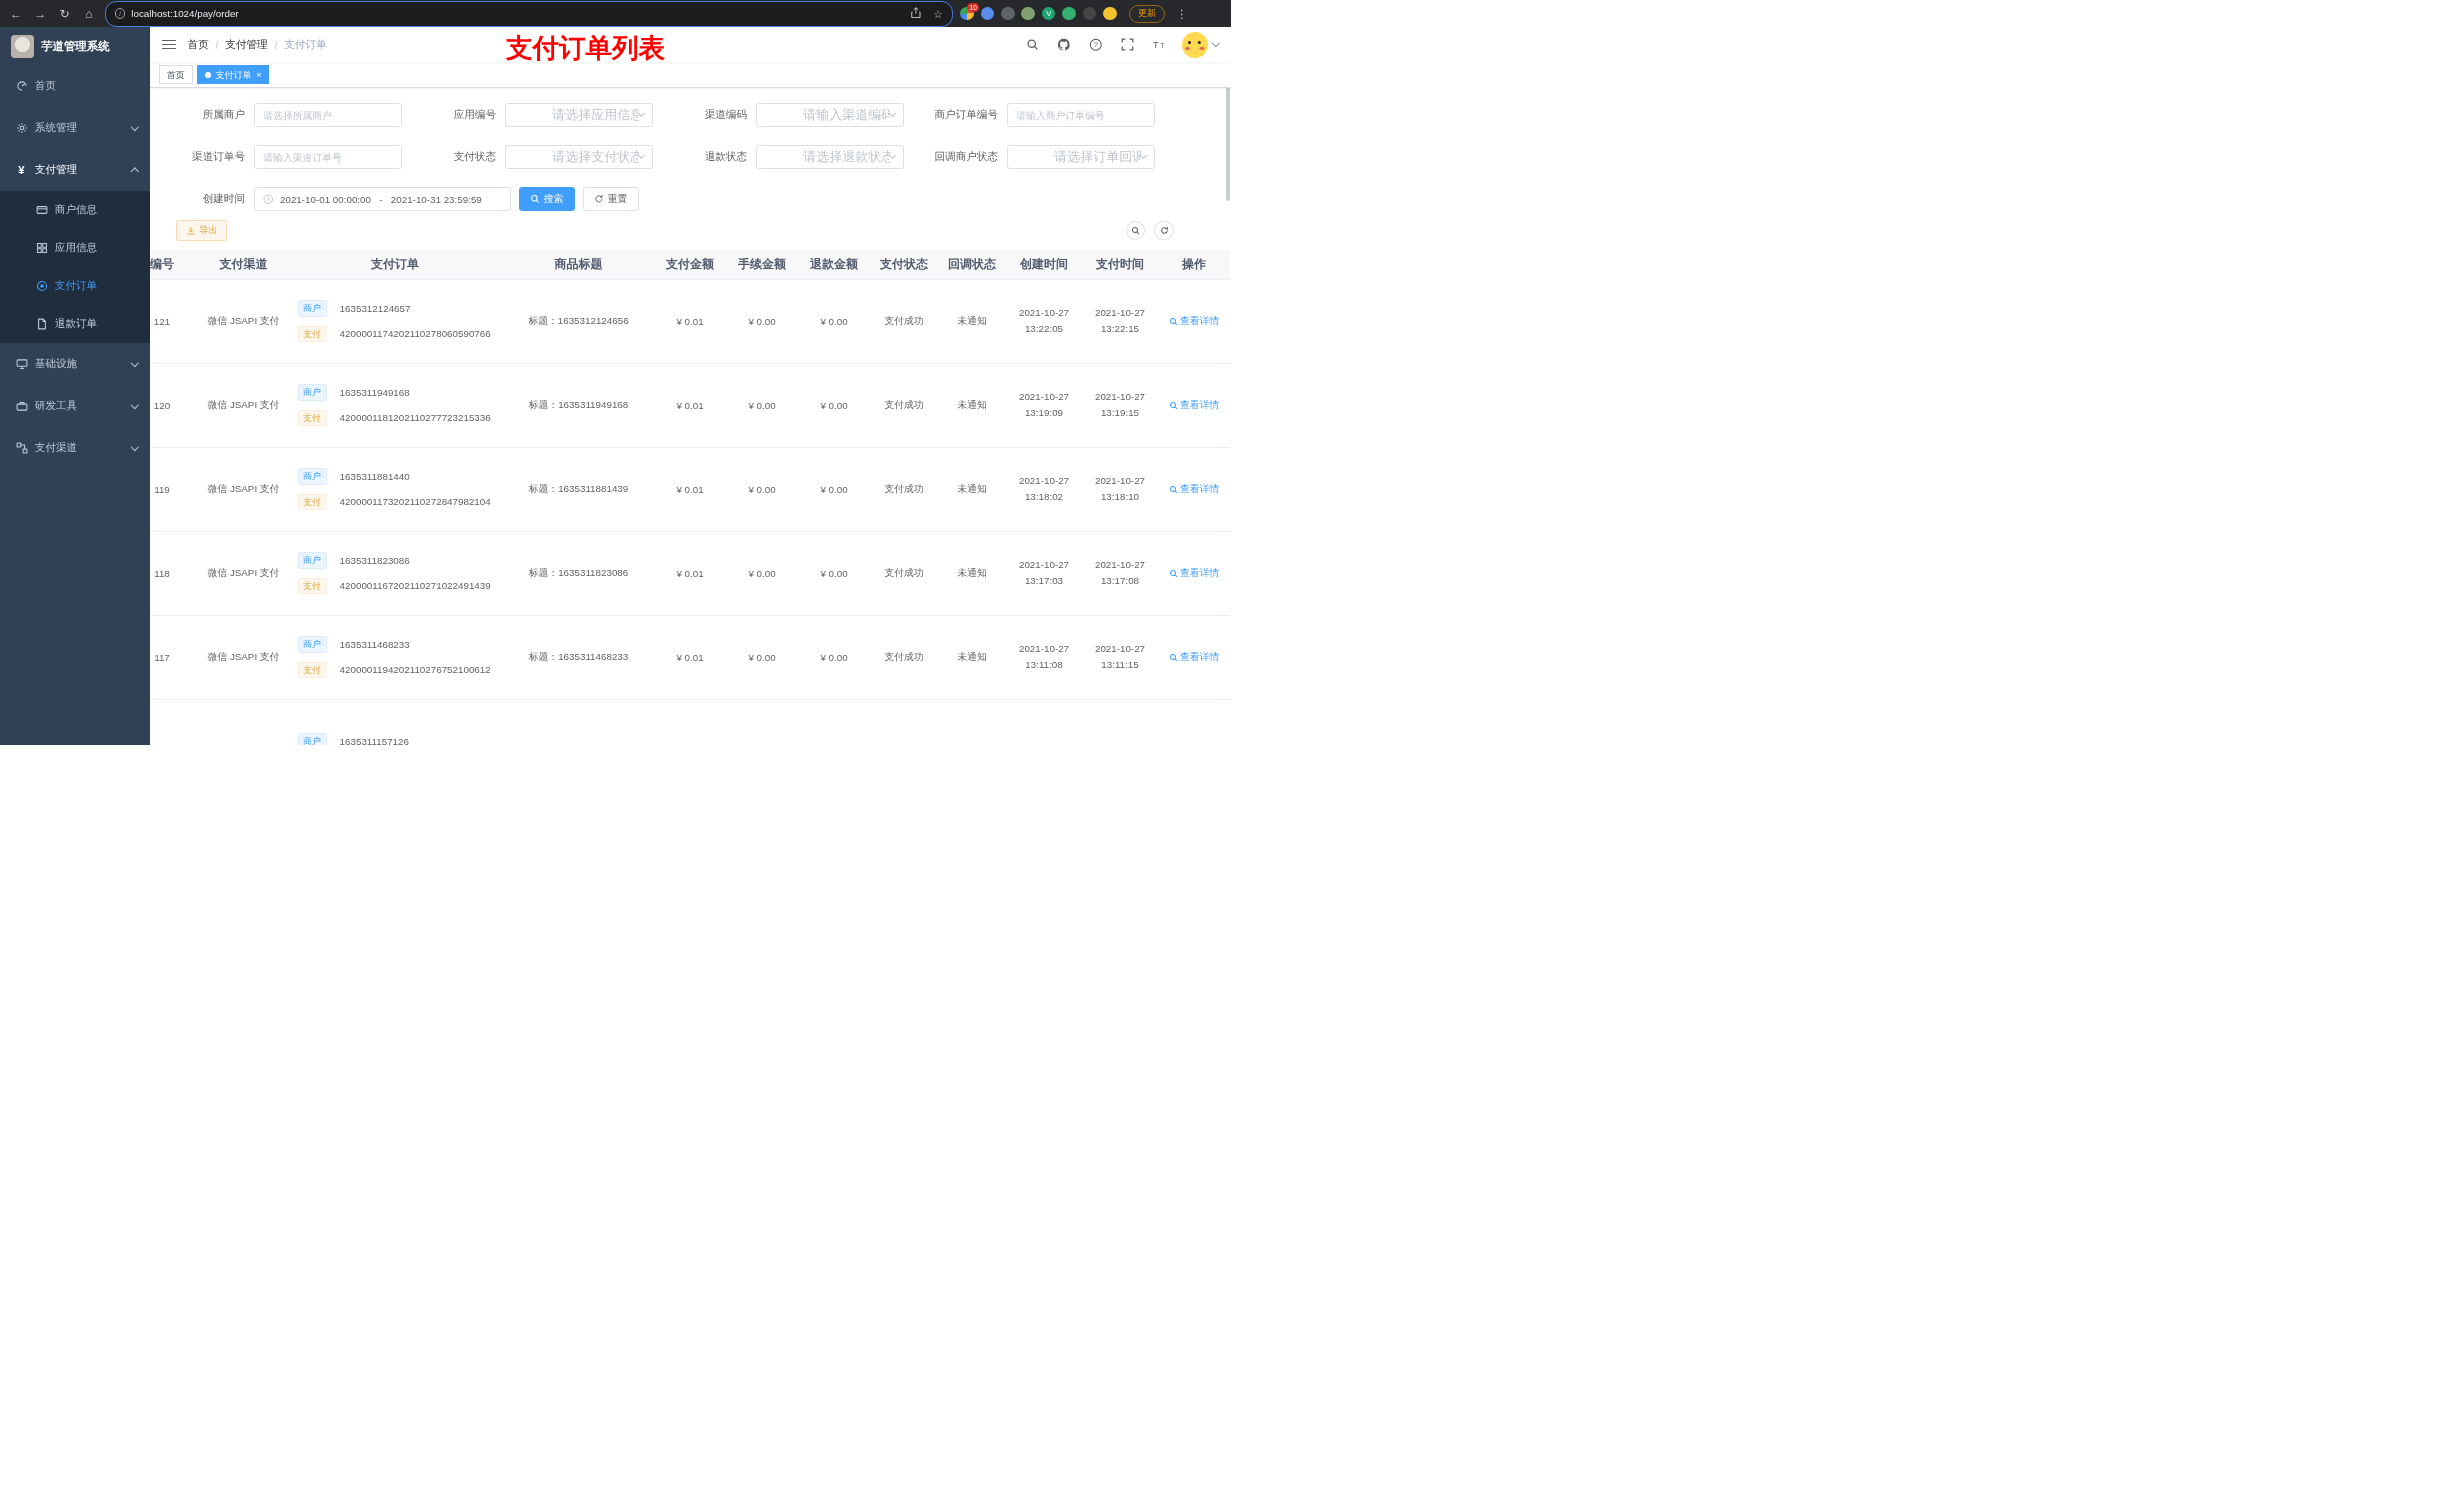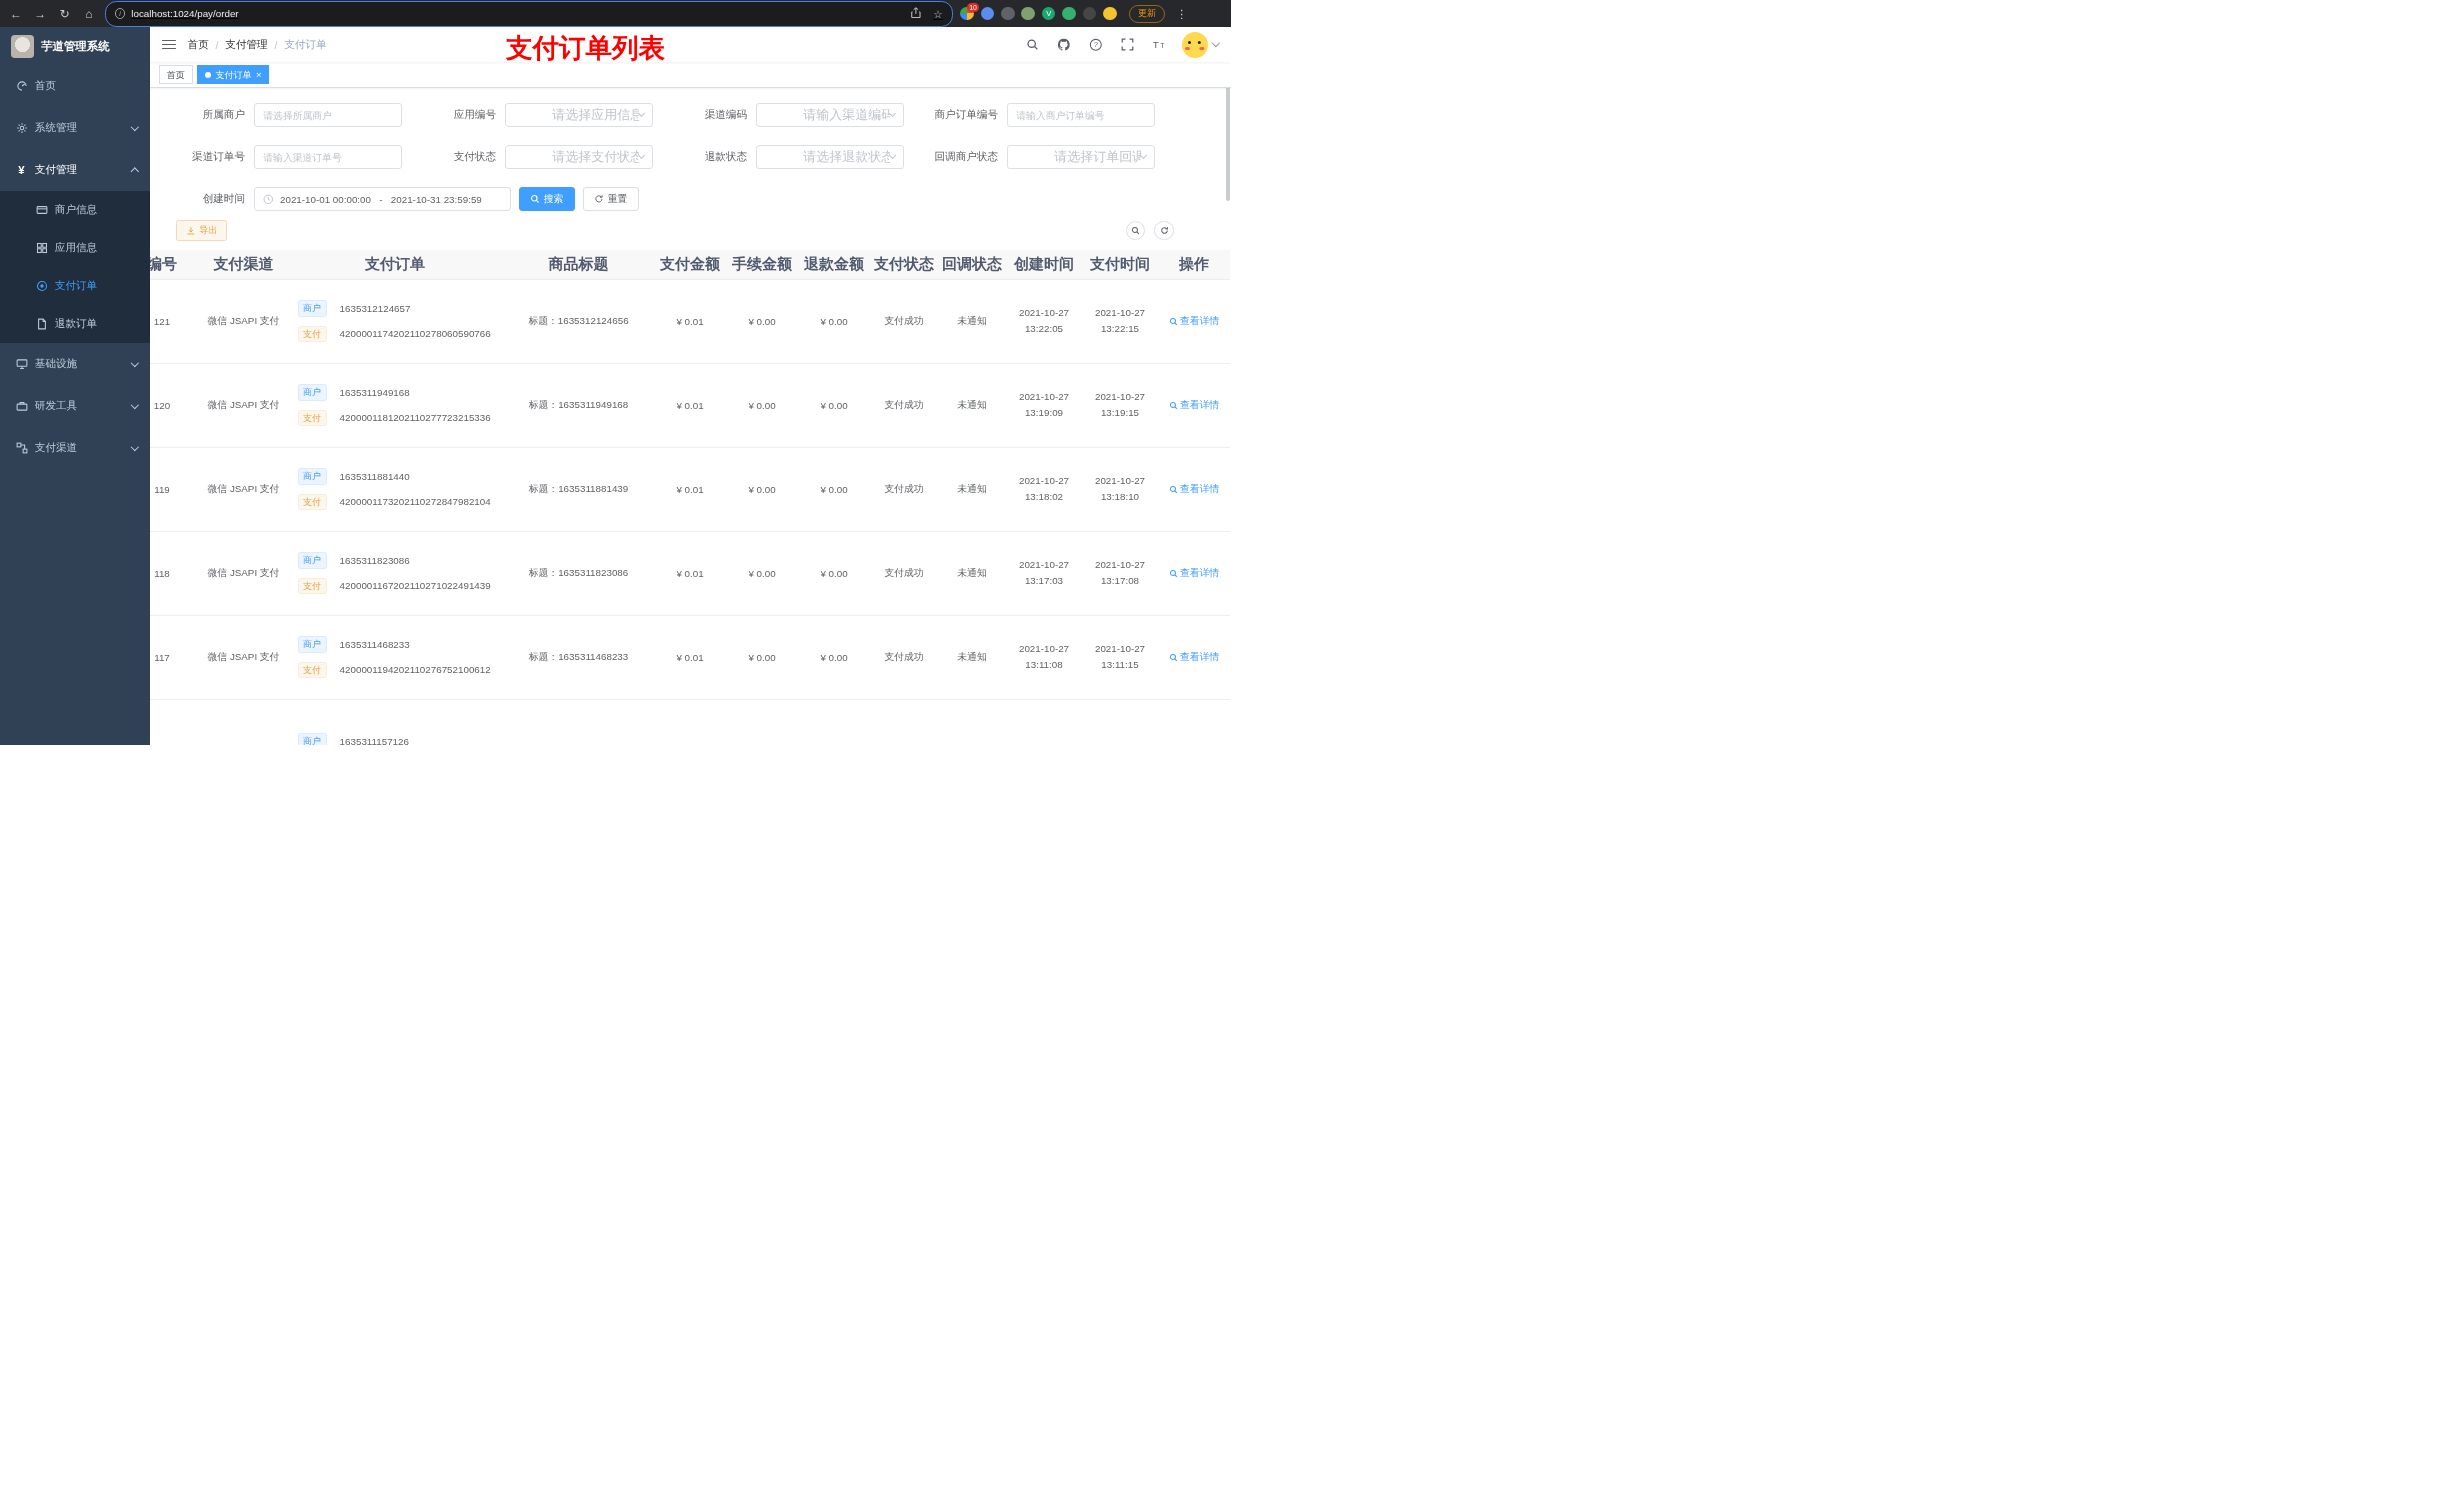--- a/index.html
+++ b/index.html
@@ -4,21 +4,21 @@
 <style>
   * { margin:0; padding:0; box-sizing:border-box; }
   body { width:1231px; height:745px; overflow:hidden; background:#fff;
          font-family:"Liberation Sans","DejaVu Sans",sans-serif; }
   .window { width:1231px; height:745px; display:flex; flex-direction:column; }
 
   
   .browser { height:27px; background:#26282b; display:flex; align-items:center; padding:0 7.6px; gap:7.6px; flex:0 0 auto; }
   .nav-btn { color:#c9cbce; font-size:12px; width:16.7px; text-align:center; cursor:pointer; }
   .addr { width:848px; height:20.4px; background:#1b1c1e; border:1.5px solid #4d7fe8; border-radius:11.4px;
-          display:flex; align-items:center; padding:12px 9px; gap:6px;text-decoration:underline; }
+          display:flex; align-items:center; padding:12px 9px; gap:6px; }
   .addr .info-ic { width:10.6px; height:10.6px; border:1px solid #9aa0a6; border-radius:50%; color:#9aa0a6;
                    font-size:6.8px; line-height:9px; text-align:center; font-style:italic; flex:0 0 auto; }
   .addr .url { color:#e8eaed; font-size:9.8px; flex:1; }
   .addr .r-ic { color:#c9cbce; font-size:10.6px; margin-left:6px; }
   .exts { display:flex; align-items:center; gap:6.8px; }
   .ext { width:13.6px; height:13.6px; border-radius:50%; position:relative; display:flex; align-items:center;
          justify-content:center; font-size:7.6px; color:#fff; }
   .ext .badge { position:absolute; top:-3.8px; right:-5.3px; background:#d93025; color:#fff; font-size:6.8px;
                 line-height:9px; padding:0 2.3px; border-radius:4.5px; }
   .update-chip { color:#f29900; border:0.8px solid rgba(242,153,0,.55); border-radius:9px; font-size:9px;
@@ -95,21 +95,21 @@
   .toolbar { display:flex; align-items:center; margin:9px 0 0 10.6px; }
   .btn-warn { height:21px; padding:0 9px; border-radius:2.3px; font-size:9px; background:#fdf6ec; border:0.8px solid #f5dab1;
               color:#e6a23c; display:inline-flex; align-items:center; gap:3.8px; cursor:pointer; }
   .mini-circles { margin-left:auto; margin-right:42px; display:flex; gap:9px; }
   .mini-btn { width:19.7px; height:19.7px; border-radius:50%; border:0.8px solid #dcdfe6; background:#fff; display:flex;
               align-items:center; justify-content:center; cursor:pointer; }
 
   
   .table-wrap { margin:9px -15px 0; overflow:hidden; }
   table { border-collapse:collapse; table-layout:fixed; margin-left:-26px; width:1105px; }
-  th { background:#f8f8f9; color:#515a6e; font-weight:bold; font-size:15px; height:29px; border-bottom:0.8px solid #ebeef5; text-align:center; }
+  th { background:#f8f8f9; color:#515a6e; font-weight:bold; font-size:12px; height:29px; border-bottom:0.8px solid #ebeef5; text-align:center; }
   td { font-size:9.8px; color:#606266; height:84px; border-bottom:0.8px solid #ebeef5; text-align:center; vertical-align:middle; }
   td.c-order { text-align:left; padding-left:10.6px; }
   .ln { display:flex; align-items:center; white-space:nowrap; }
   .ln + .ln { margin-top:9px; }
   .tag { font-size:9px; height:16.7px; line-height:15px; padding:0 4.5px; border-radius:2.3px; display:inline-block; margin-right:13px; }
   .tag-blue { background:#ecf5ff; border:0.8px solid #d9ecff; color:#409eff; }
   .tag-warnc { background:#fdf6ec; border:0.8px solid #faecd8; color:#e6a23c; }
   .detail { color:#409eff; cursor:pointer; display:inline-flex; align-items:center; gap:2.3px; white-space:nowrap; }
   .t-line { display:block; line-height:1.6; }
 

